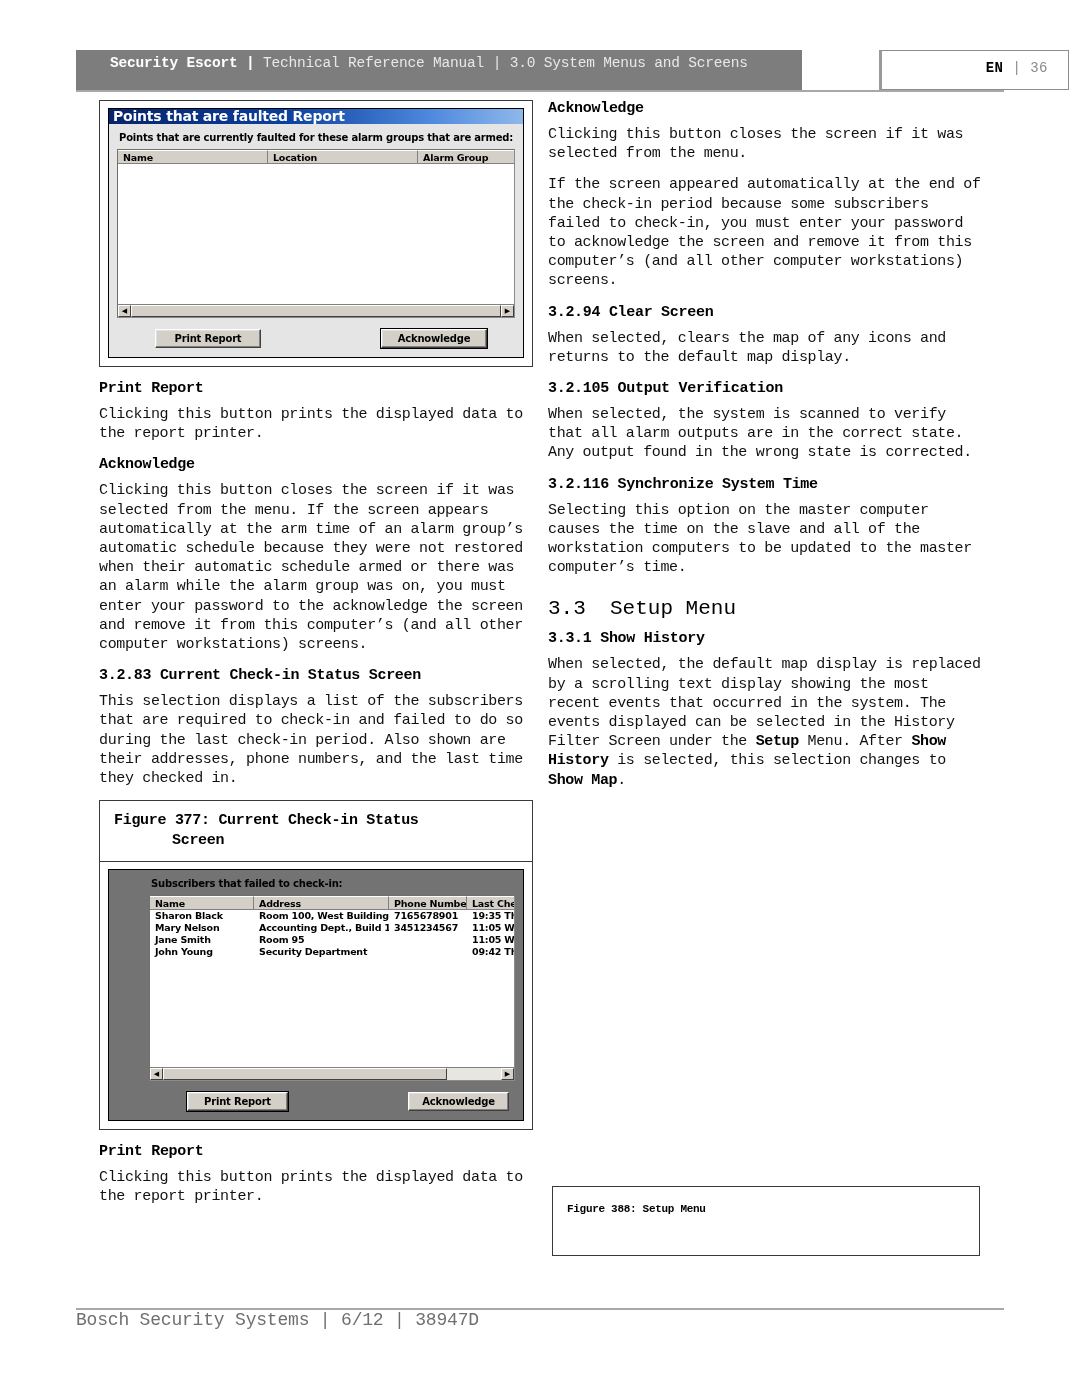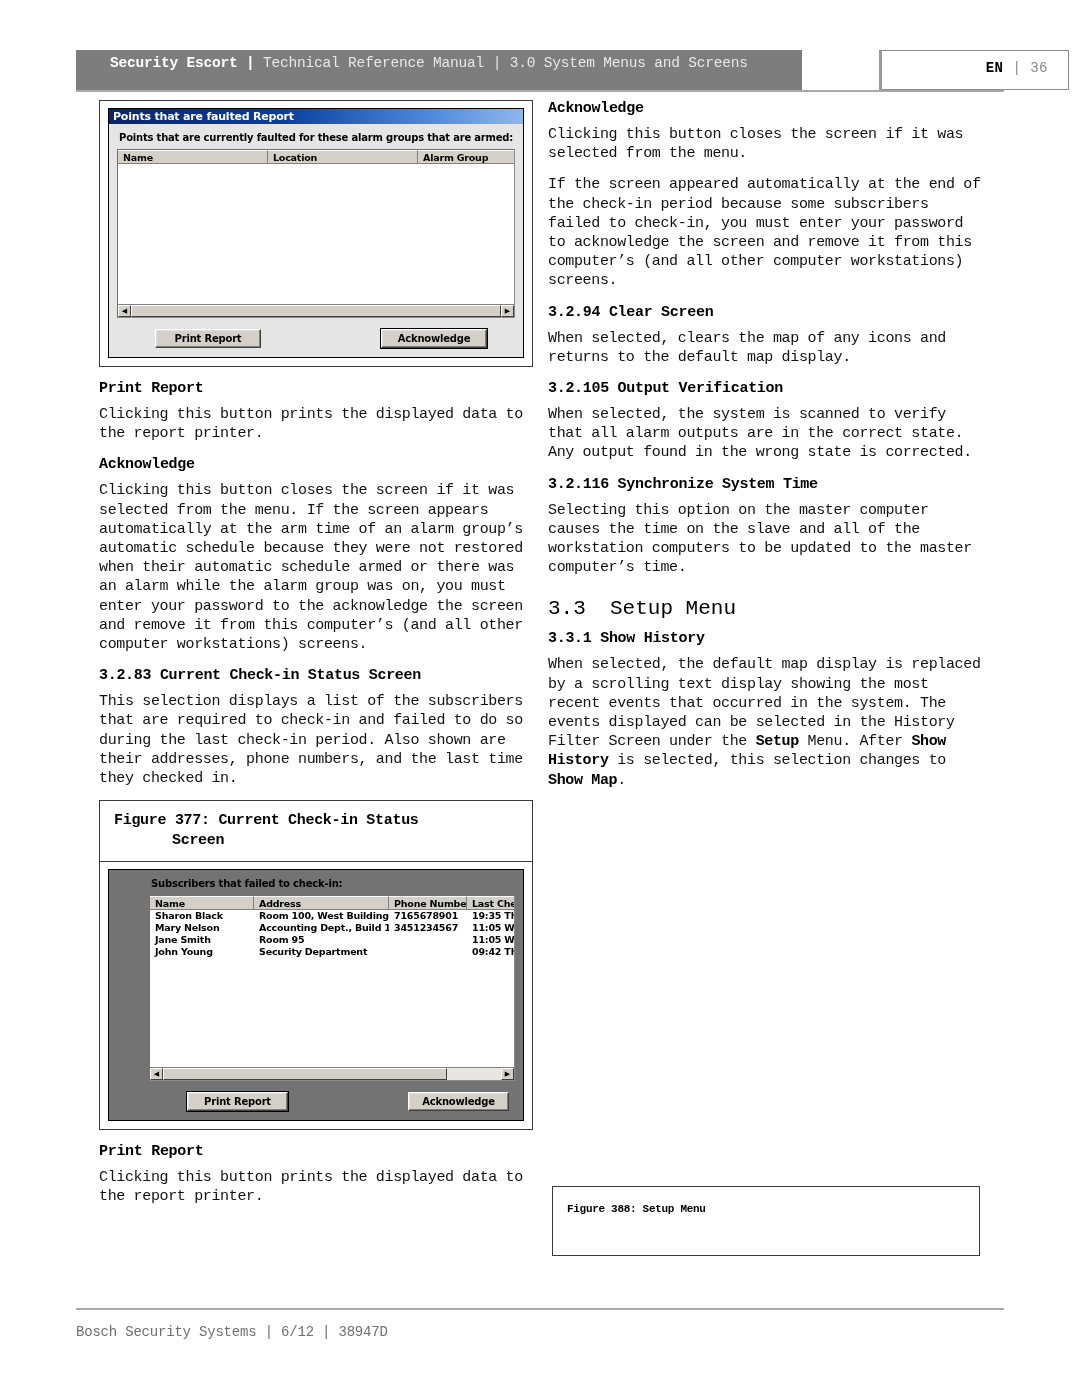--- a/index.html
+++ b/index.html
@@ -87,21 +87,21 @@
 
   
   .win {
     border:1px solid #000;
     font-family:"DejaVu Sans", "Liberation Sans", sans-serif;
     position:relative;
   }
   .win-title {
     height:15px;
     background:linear-gradient(to right,#08246b 0%,#0a3f9e 42%,#4f8ade 78%,#8fb8ea 100%);
-    color:#fff; font-size:11px; font-weight:bold;
+    color:#fff; font-size:14px; font-weight:bold;
     padding:2px 0 0 4px; line-height:11px;
     letter-spacing:-0.2px;
     white-space:nowrap; overflow:hidden;
   }
   .win-body { padding:7px 8px 9px 8px; }
   .win-body.magenta { background:#e5e5e5; }
   .win-body.gray    { background:#737373;padding-left:40px; }
   .win-prompt {
     font-size:10px; font-weight:bold; color:#000;
     margin:1px 0 6px 2px; letter-spacing:-0.2px;
@@ -159,21 +159,21 @@
     outline:1.5px solid #000; outline-offset:0px;
   }
   .w95btn .u { text-decoration:underline; }
 
   
   #footer {
     position:absolute; left:76px; top:1308px; width:928px;
   }
   #footer .rule { height:2px; background:#a8a8a8; width:100%; }
   #footer .ftext {
-    margin-top:14px; font-size:14px; color:#6f6f6f;
+    font-size:18px; color:#6f6f6f;
     letter-spacing:-0.2px; padding-left:0px;
   }
 </style>
 </head>
 <body>
 
 <div id="header-wrap">
   <div id="header-band">
     <div class="hdr-text">
       <span class="b">Security Escort</span>

